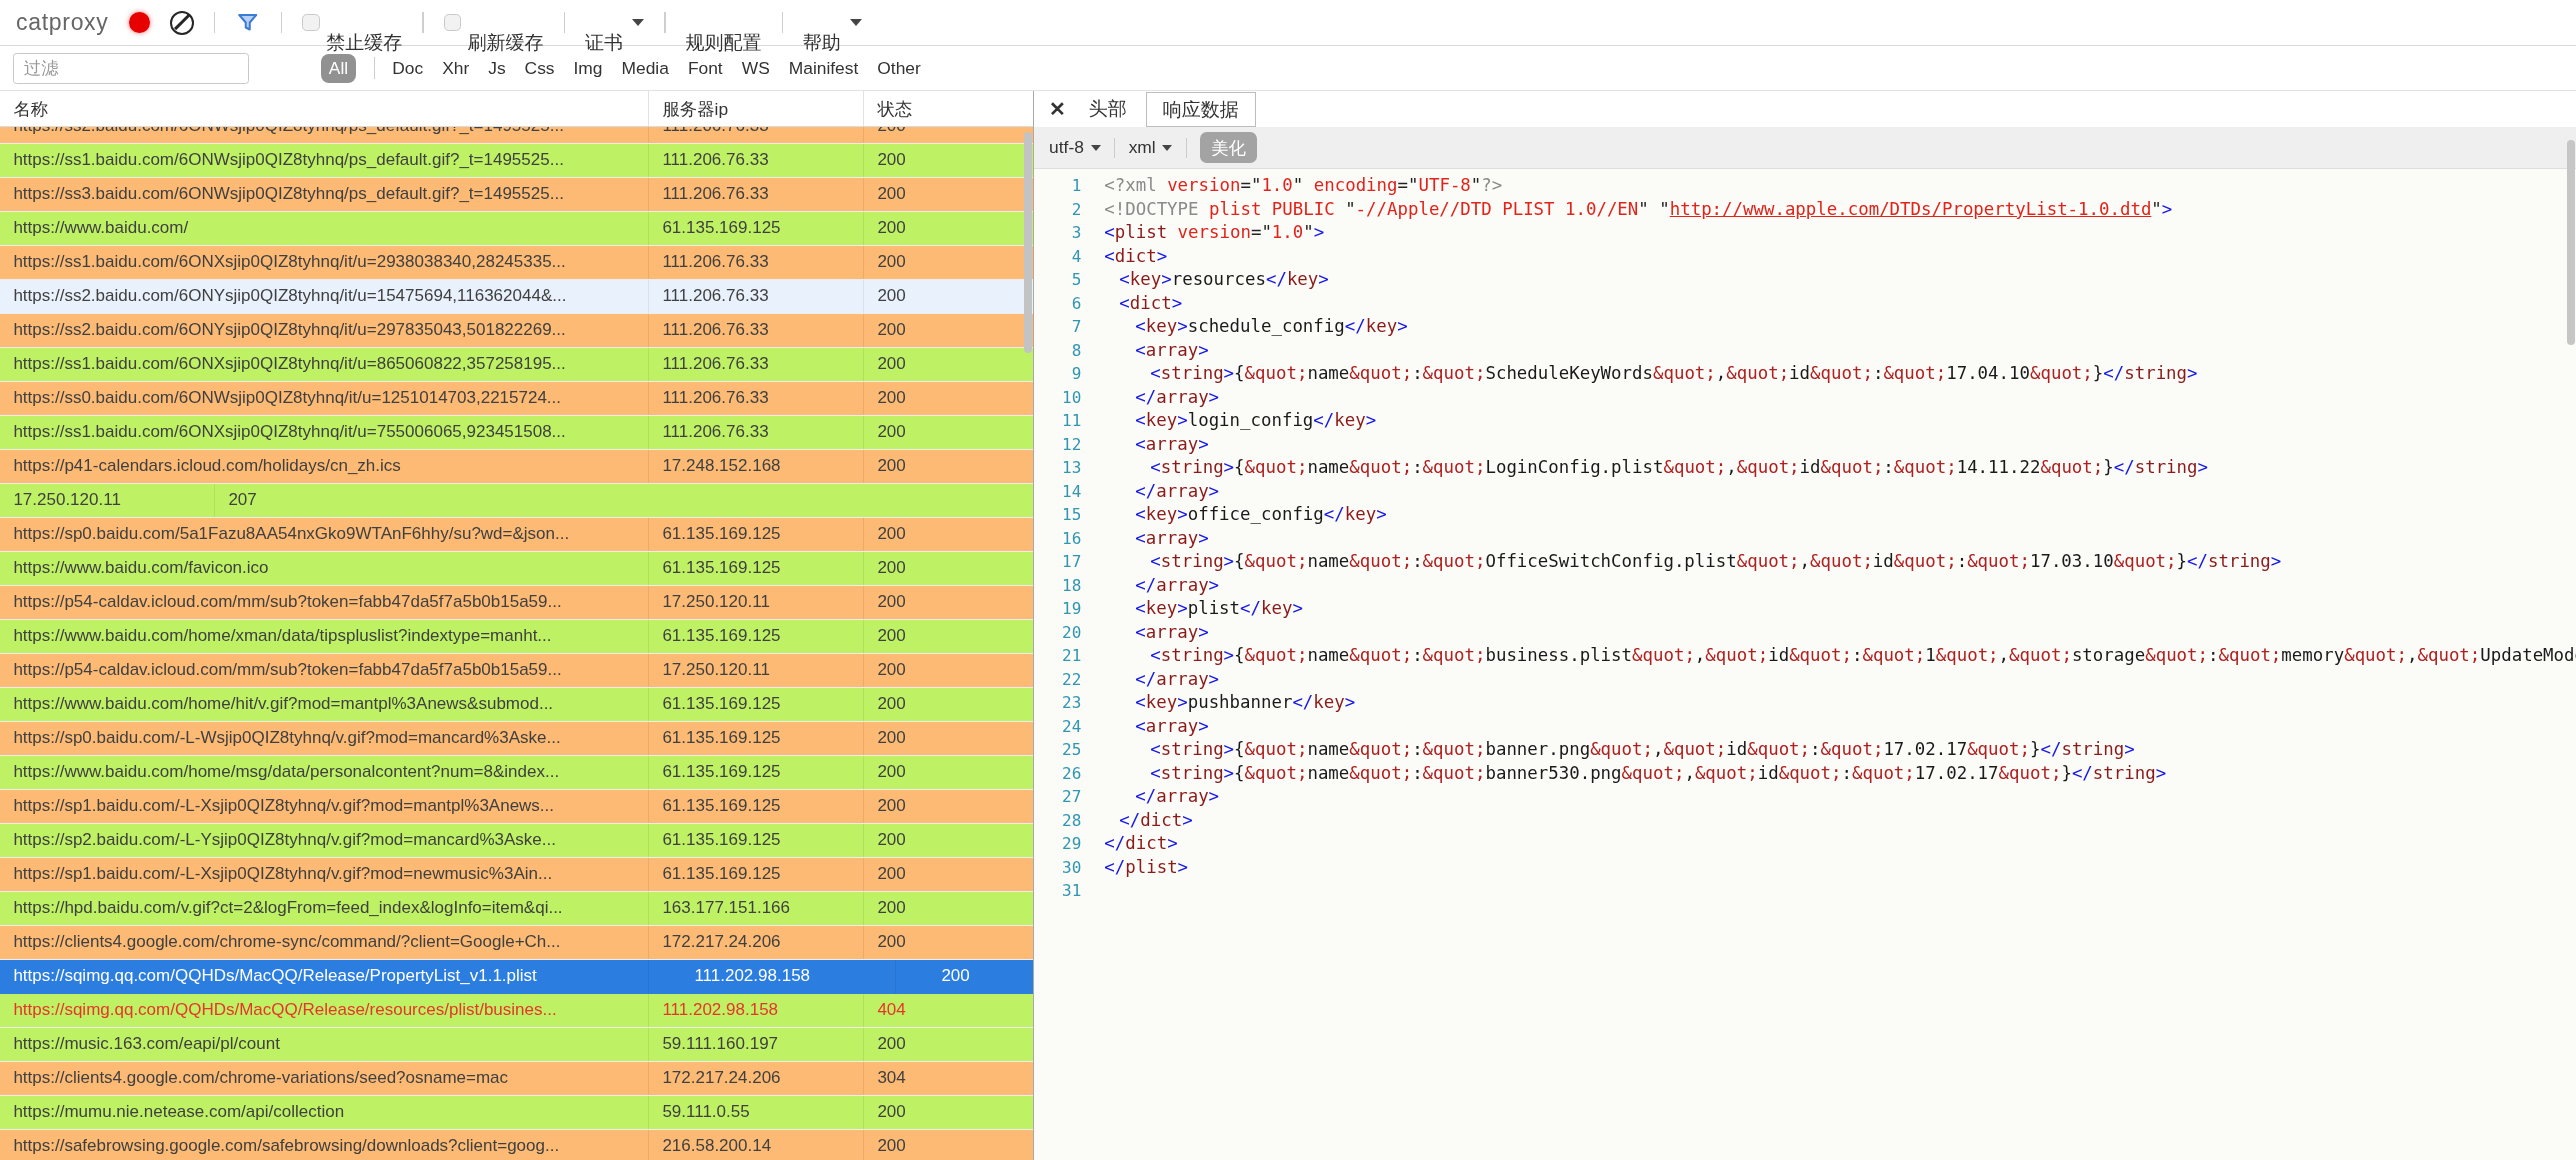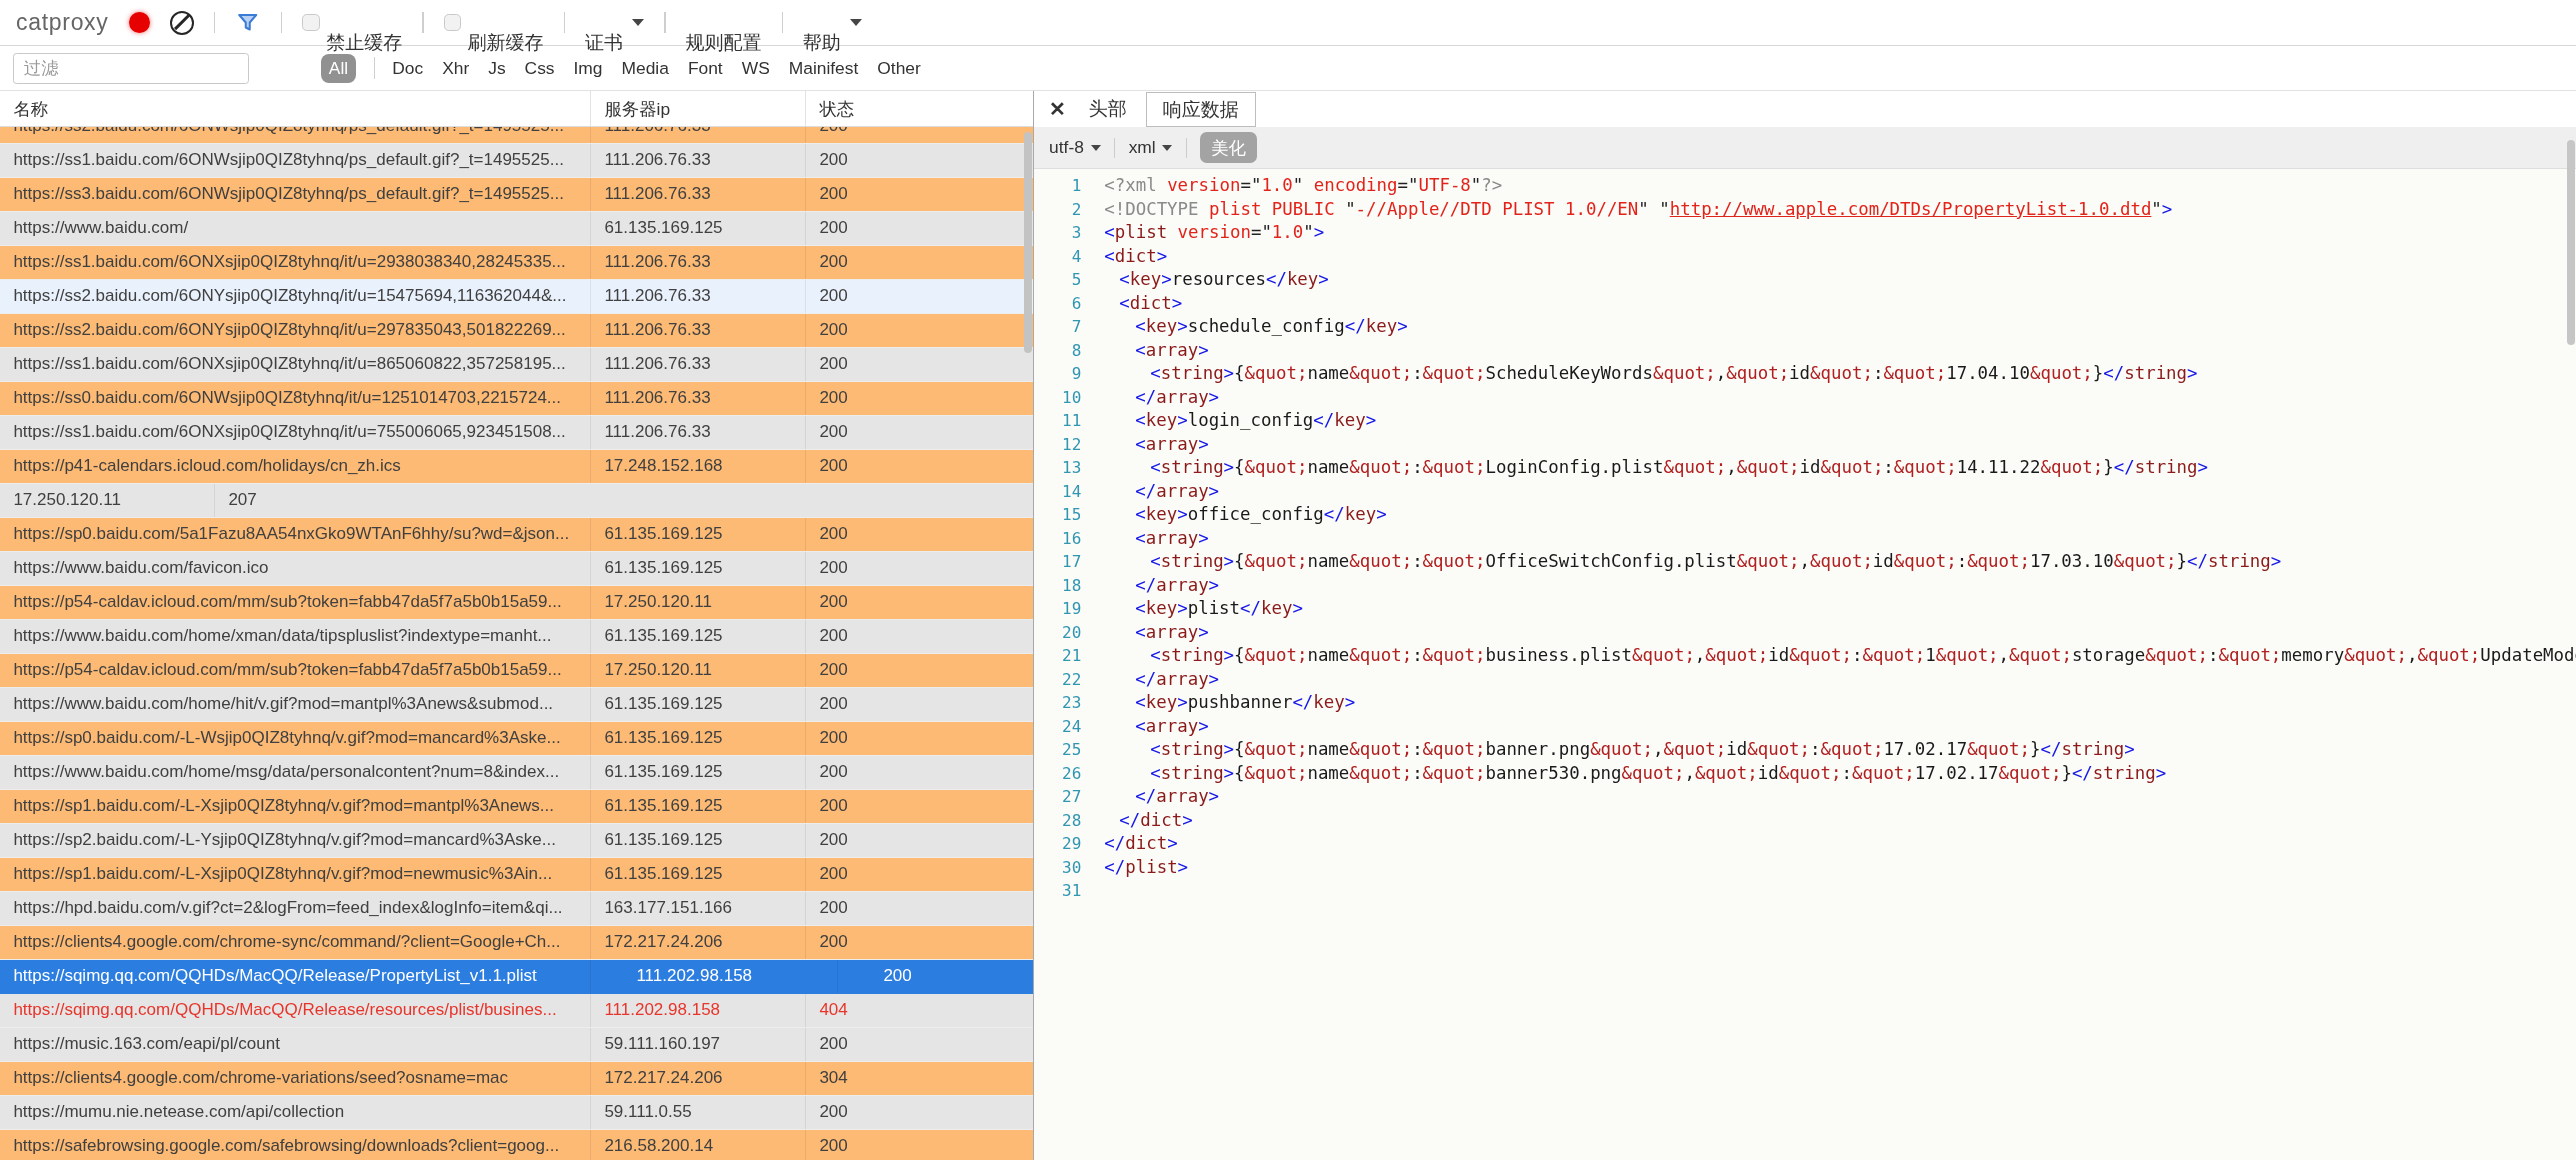--- a/index.html
+++ b/index.html
@@ -37,26 +37,26 @@
   .main{display:flex;height:1070px;}
   .left{width:1033px;flex:none;display:flex;flex-direction:column;position:relative;background:#fff;}
   .divider{width:1.3px;background:#a9a9a9;flex:none;}
   .right{flex:1;min-width:0;display:flex;flex-direction:column;position:relative;background:#fff;}
 
   
   .thead{height:36px;flex:none;border-bottom:0.7px solid #dcdcdc;display:flex;align-items:center;
          font-size:17.4px;color:#333;background:#fff;}
   .th{height:100%;display:flex;align-items:center;padding-left:13.4px;border-right:0.7px solid #e2e2e2;}
   .th:last-child{border-right:none;}
-  .w-url{width:591px;flex:none;}
+  .w-url{width:649px;flex:none;}
   .w-ip{width:215px;flex:none;}
   .w-st{width:169px;flex:none;}
   .tbody{flex:1;overflow:hidden;}
   .row{height:34px;display:flex;align-items:center;font-size:17px;color:#404040;
-       border-bottom:0.7px solid #ededed;background:#e5e5e5;}
+       border-bottom:0.7px solid #ededed;background:#bef264;}
   .row:first-child{margin-top:-17.4px;}
   .cell{height:100%;display:flex;align-items:center;padding-left:13.4px;white-space:nowrap;
         overflow:hidden;border-right:0.7px solid rgba(0,0,0,.07);}
   .cell:last-child{border-right:none;}
   .row.stripe{background:#fdba74;}
   .row.hover{background:#e9f1fc;}
   .row.selected{background:#2b7de0;color:#fff;border-bottom-color:#2b7de0;gap:32px;}
   .row.error{color:#e8352b;}
   .lthumb{position:absolute;right:1.3px;top:41px;width:8px;height:221px;background:#c3c3c3;border-radius:4px;}
 

